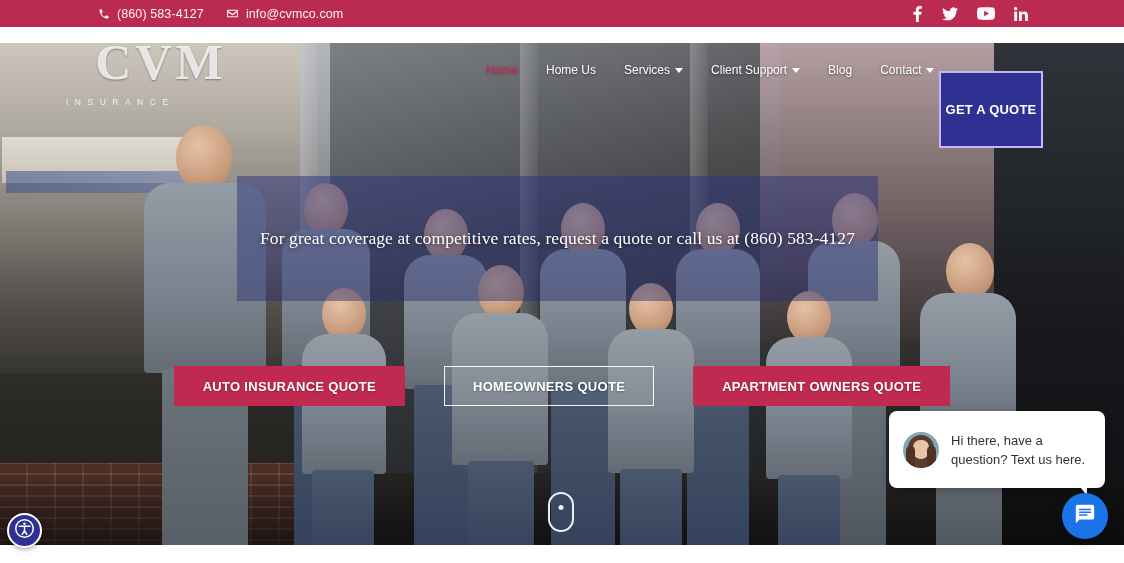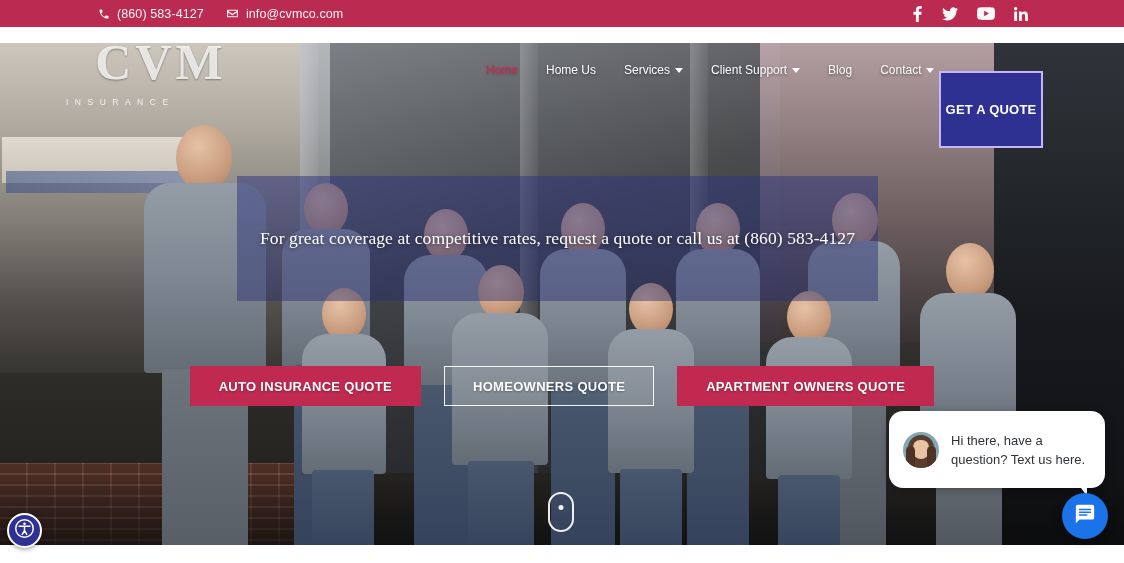--- a/index.html
+++ b/index.html
@@ -103,36 +103,36 @@
   
   .tagband{ position:absolute; left:237px; top:133px; width:641px; height:125px;
      background:linear-gradient(180deg, rgba(47,53,126,.52), rgba(40,46,112,.46));
      z-index:12; }
   .tagline{ position:absolute; left:237px; top:133px; width:641px; height:125px;
      display:flex; align-items:center; justify-content:center; z-index:13;
      color:#ffffff; font-family:"Liberation Serif", serif; font-size:17.5px;
      letter-spacing:.1px; text-shadow:0 1px 4px rgba(0,0,0,.55); }
 
   .cta-row{ position:absolute; left:0; top:323px; width:1124px; height:40px;
-     display:flex; justify-content:center; align-items:center; gap:23px; z-index:15; }
+     display:flex; justify-content:center; align-items:center; gap:39px; z-index:15; }
   .cta{ height:40px; display:flex; align-items:center; justify-content:center;
      color:#fff; font-size:13px; font-weight:700; letter-spacing:.3px; cursor:pointer;
      text-shadow:0 1px 2px rgba(0,0,0,.3); }
   .cta.solid{ background:#c02a50; padding:0 28px; border:1px solid #c02a50; }
   .cta.ghost{ background:rgba(255,255,255,.06); border:1px solid rgba(255,255,255,.92);
               padding:0 28px;text-align:center; }
 
   .scrolldot{ position:absolute; left:548px; top:449px; width:26px; height:40px;
      border:2px solid rgba(255,255,255,.92); border-radius:13px; z-index:15; }
   .scrolldot i{ position:absolute; left:50%; top:11px; transform:translateX(-50%);
      width:5px; height:5px; border-radius:50%; background:rgba(255,255,255,.95); }
 
   
   .chat-bubble{ position:absolute; left:889px; top:411px; width:216px; height:77px;
-     background:#ffffff; border-radius:14px; box-shadow:0 2px 10px rgba(0,0,0,.28);
+     background:#ffffff; border-radius:8px; box-shadow:0 2px 10px rgba(0,0,0,.28);
      display:flex; align-items:center; gap:12px; padding:0 14px; z-index:50; }
   .chat-bubble::after{ content:""; position:absolute; right:18px; bottom:-8px;
      width:0; height:0; border-left:9px solid transparent; border-right:0 solid transparent;
      border-top:12px solid #ffffff; }
   .chat-avatar{ width:36px; height:36px; border-radius:50%; flex:0 0 36px; overflow:hidden;
      background:#7fa7b4; position:relative; }
   .av-hair{ position:absolute; left:5px; top:3px; width:26px; height:33px;
      border-radius:13px 13px 9px 9px; background:#5a3c2c; }
   .av-face{ position:absolute; left:10px; top:8px; width:16px; height:19px;
      border-radius:8px 8px 9px 9px; background:#e9c3a6; }

